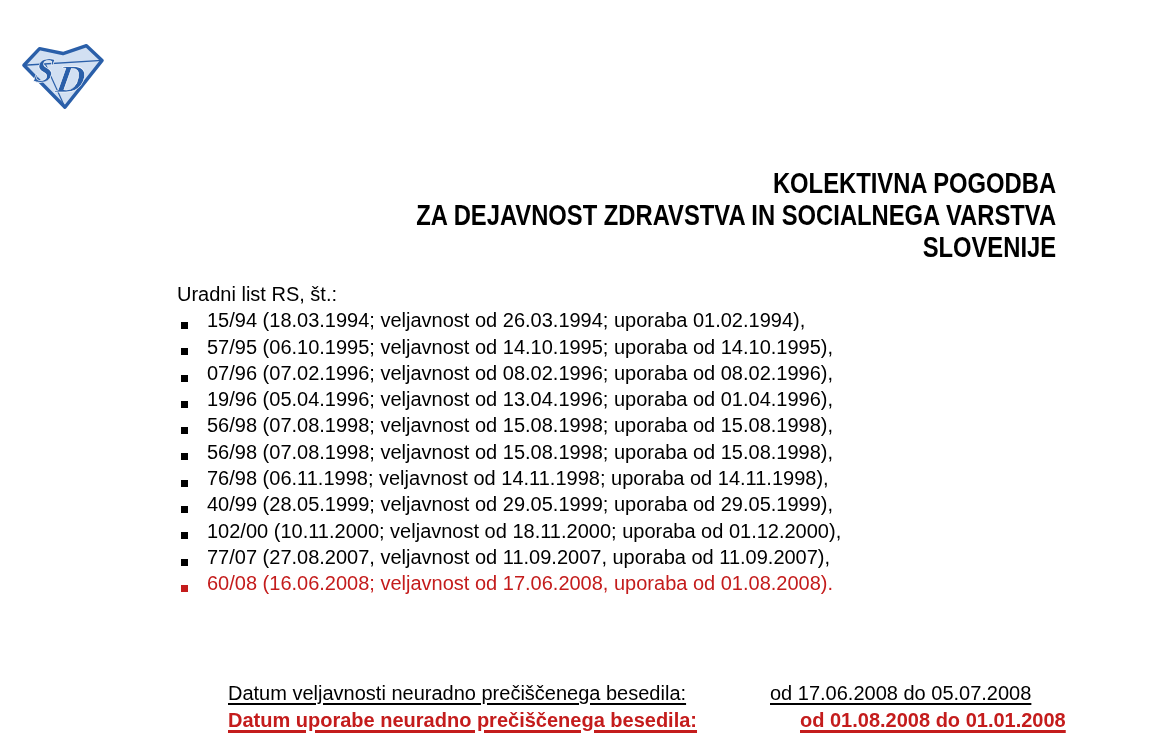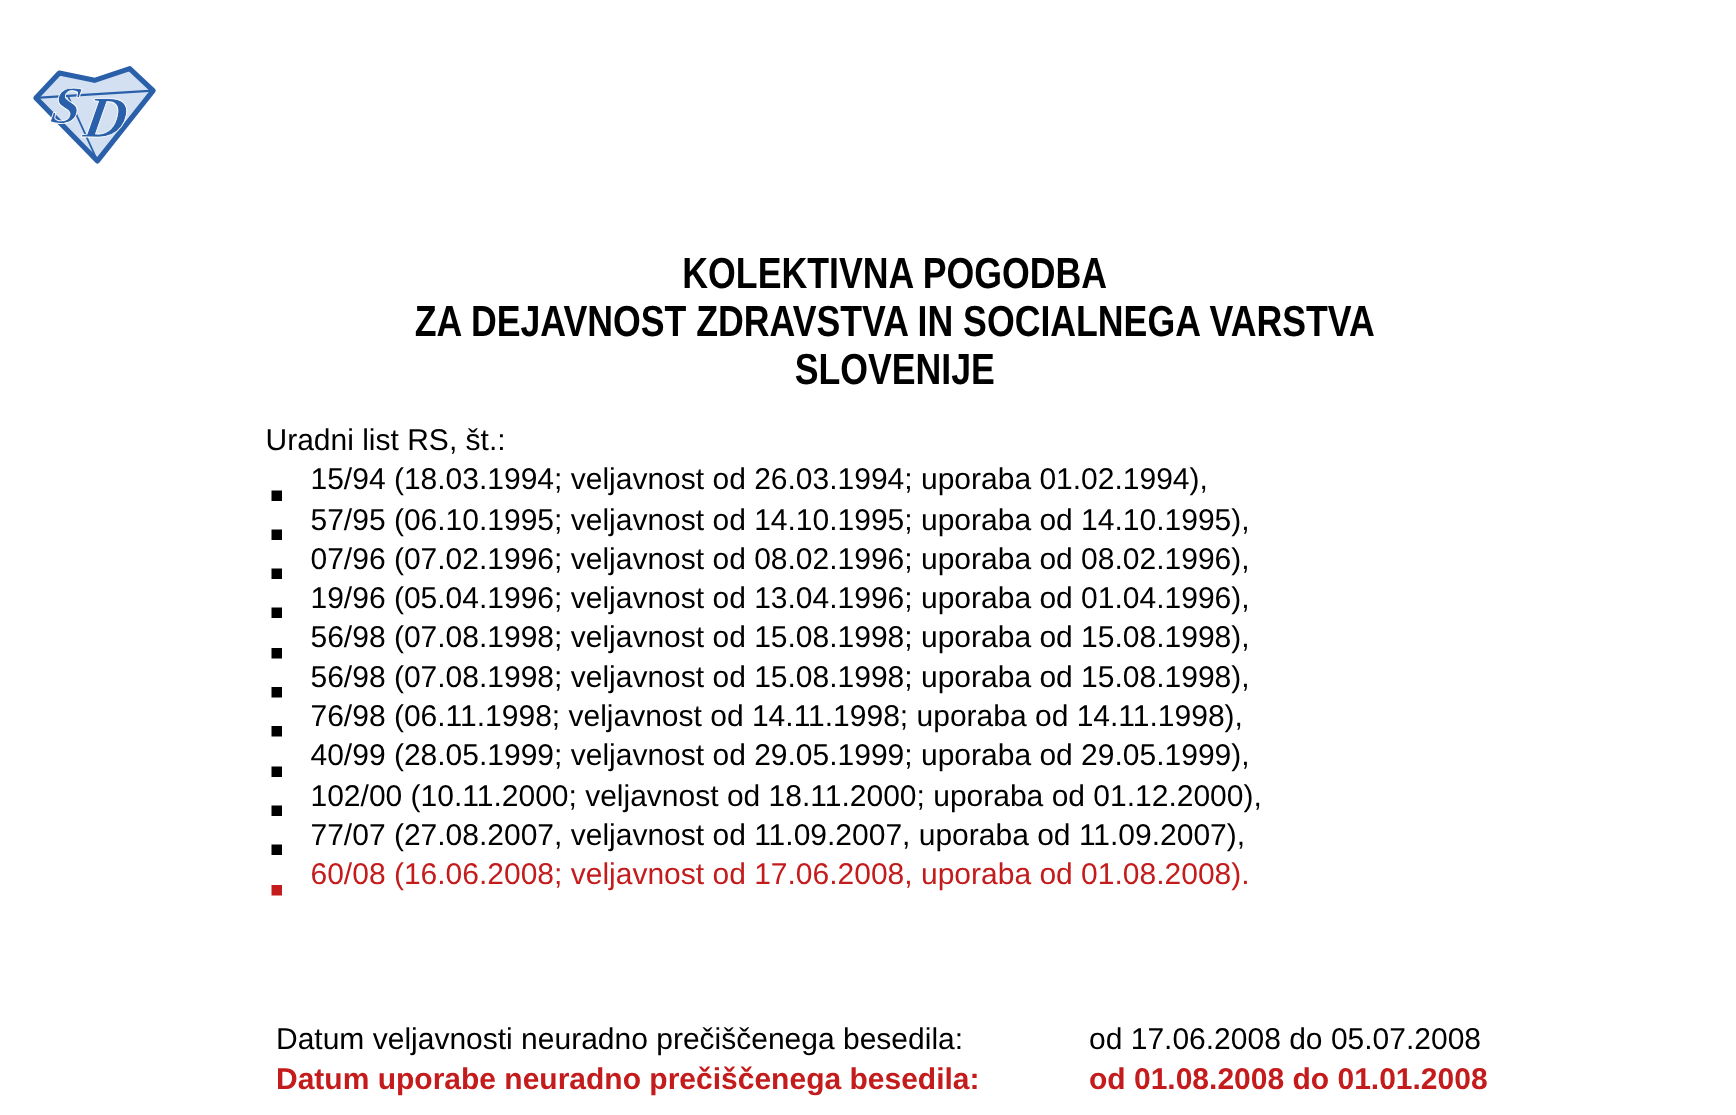--- a/index.html
+++ b/index.html
@@ -13,48 +13,50 @@
     position:relative;
     width:1157px;height:743px;
     background:#ffffff;
     overflow:hidden;
     font-family:"Liberation Sans", sans-serif;
     color:var(--text-black,#000);
   }
   .logo{position:absolute;left:20px;top:42px;width:86px;height:70px;}
   .title{
     position:absolute;left:36px;top:167px;width:1121px;
-    text-align:center;font-weight:bold;font-size:29px;line-height:32px;
+    text-align:right;font-weight:bold;font-size:29px;line-height:32px;
     white-space:nowrap;
   }
   .title .tline{transform:scaleX(0.82);transform-origin:50% 50%;}
   .content{
     position:absolute;left:177px;top:281px;
     font-size:20px;line-height:26.3px;
   }
   .list-heading{margin:0;}
   ul.items{list-style:none;margin:0;padding:0;}
-  ul.items li{display:flex;align-items:flex-end;}
+  ul.items li{display:flex;align-items:center;}
   .bul{
     flex:none;width:7px;height:7px;background:currentColor;
     margin:10px 0 0 4px;
   }
   .txt{margin-left:19px;white-space:nowrap;}
   li.red{color:var(--accent-red,#c41c1c);}
   .footer{
     position:absolute;left:184px;top:680px;
     font-size:20px;line-height:26.5px;
   }
   .frow{display:flex;white-space:nowrap;}
   .flabel{flex:none;width:542px;}
   .u{
+    text-decoration:underline;
     text-decoration-thickness:2px;
     text-underline-offset:3px;
+    margin-left:44px;
   }
-  .frow.red{color:var(--accent-red,#c41c1c);font-weight:bold;}
+  .frow.red{color:var(--accent-red,#c41c1c);font-weight:bold;gap:30px;}
   .frow.red .u{text-decoration-thickness:3px;}
   .logo text{
     font-family:"Liberation Serif", serif;
     font-weight:bold;font-style:italic;
     fill:var(--logo-blue,#2a5fa9);
     stroke:#ffffff;stroke-width:0.6px;
   }
 </style>
 </head>
 <body>

